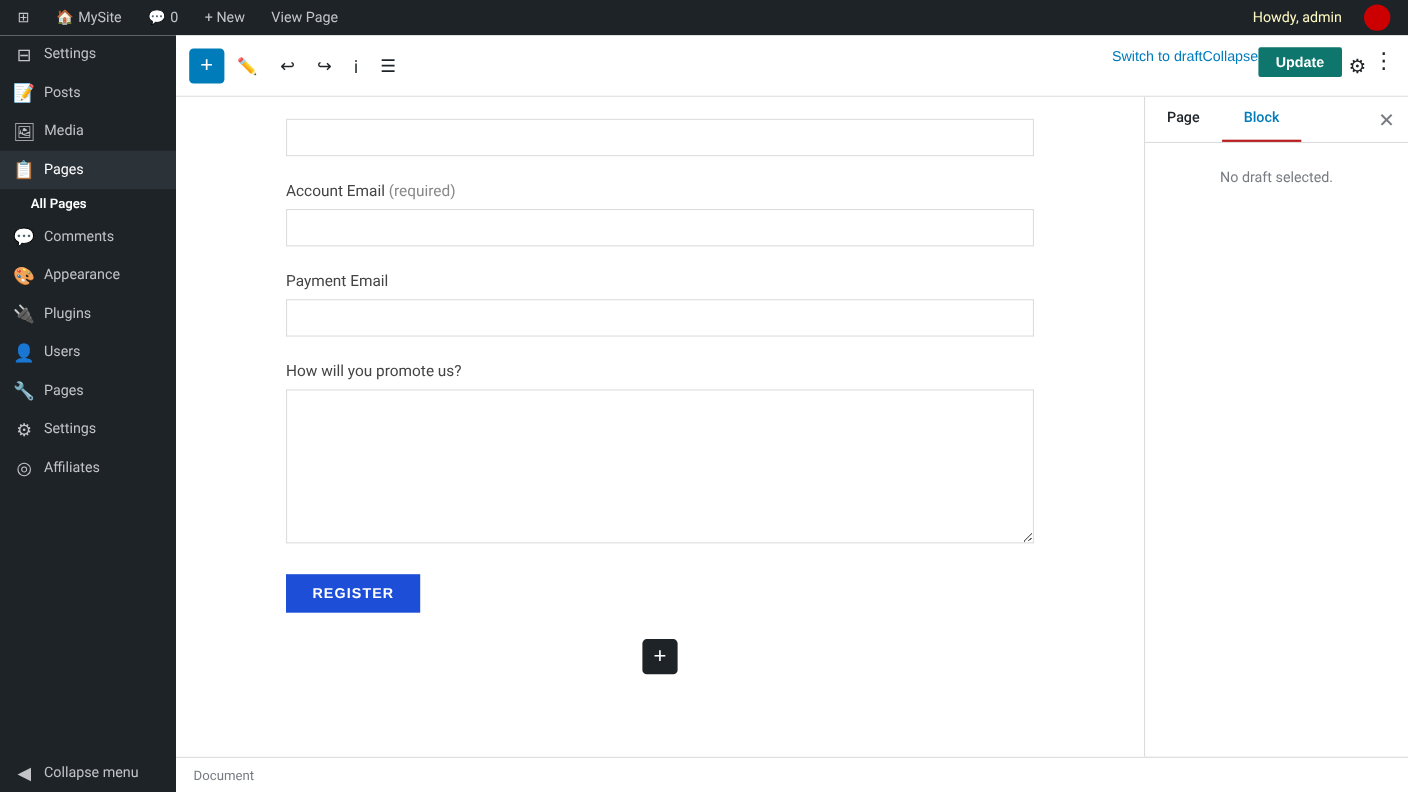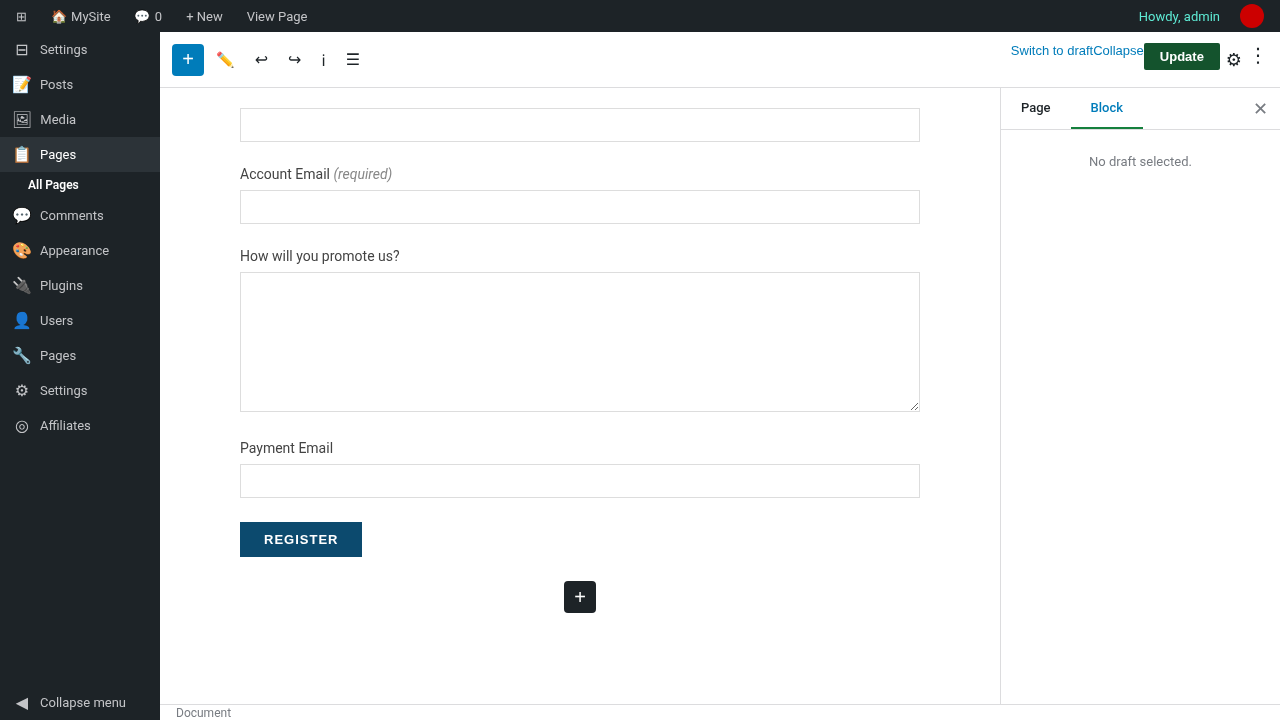--- a/index.html
+++ b/index.html
@@ -19,21 +19,21 @@
     }
     .admin-bar-item {
       display: flex;
       align-items: center;
       gap: 4px;
       color: #c3c4c7;
       cursor: pointer;
       padding: 0 4px;
     }
     .admin-bar-separator { flex: 1; }
-    .admin-bar-right { margin-left: auto; color: #5eead4; text-align: center; }
+    .admin-bar-right { margin-left: auto; color: #fef9c3; text-align: center; }
 
     
     .main-layout {
       display: flex;
       flex: 1;
       overflow: hidden;
     }
 
     
     .sidebar {
@@ -121,21 +121,21 @@
     }
     .preview-btn {
       background: none;
       border: none;
       cursor: pointer;
       color: #007cba;
       font-size: 13px;
       font-weight: 500;
     }
     .update-btn {
-      background: #14532d;
+      background: #0f766e;
       color: #fff;
       border: none;
       border-radius: 2px;
       padding: 6px 16px;
       font-size: 13px;
       font-weight: 600;
       cursor: pointer;
     }
     .settings-btn {
       background: none;
@@ -179,21 +179,20 @@
       margin-bottom: 24px;
     }
     .form-label {
       font-size: 14px;
       color: #444;
       margin-bottom: 8px;
       display: block;
     }
     .form-label .required {
       color: #888;
-      font-style: italic;
     }
     .form-input {
       width: 100%;
       border: 1px solid #ddd;
       border-radius: 0;
       padding: 8px 10px;
       font-size: 14px;
       color: #333;
       background: #fff;
       outline: none;
@@ -203,21 +202,21 @@
       border: 1px solid #ddd;
       padding: 8px 10px;
       font-size: 14px;
       color: #333;
       background: #fff;
       height: 140px;
       resize: vertical;
       outline: none;
     }
     .register-btn {
-      background: #0c4a6e;
+      background: #1d4ed8;
       color: #fff;
       border: none;
       padding: 10px 24px;
       font-size: 13px;
       font-weight: 700;
       letter-spacing: 1px;
       cursor: pointer;
       text-transform: uppercase;
     }
 
@@ -231,42 +230,42 @@
       color: #fff;
       border: none;
       border-radius: 4px;
       font-size: 20px;
       cursor: pointer;
       margin: 16px auto;
     }
 
     
     .right-panel {
-      width: 280px;
+      width: 240px;
       background: #fff;
       border-left: 1px solid #dcdcde;
       display: flex;
       flex-direction: column;
       flex-shrink: 0;
     }
     .right-panel-tabs {
       display: flex;
       border-bottom: 1px solid #dcdcde;
       align-items: center;
     }
     .panel-tab {
       padding: 12px 20px;
       font-size: 13px;
       cursor: pointer;
       color: #1d2327;
       border-bottom: 2px solid transparent;
       font-weight: 500;
     }
     .panel-tab.active {
-      border-bottom: 2px solid #15803d;
+      border-bottom: 2px solid #b91c1c;
       color: #007cba;
     }
     .panel-close {
       margin-left: auto;
       background: none;
       border: none;
       cursor: pointer;
       font-size: 18px;
       color: #787c82;
       padding: 8px 12px;
@@ -279,21 +278,21 @@
       display: flex;
       align-items: flex-start;
       justify-content: center;
       padding-top: 24px;
     }
 
     
     .bottom-bar {
       background: #fff;
       border-top: 1px solid #dcdcde;
-      height: 16px;
+      height: 32px;
       display: flex;
       align-items: center;
       padding: 0 16px;
       font-size: 12px;
       color: #787c82;
       flex-shrink: 0;
     }
   </style>
 </head>
 <body>
@@ -433,27 +432,27 @@
 
           <div class="form-field">
             <label class="form-label">
               <span>Account Email</span>
               <span class="required"> <span>(required)</span></span>
             </label>
             <input class="form-input" type="email" style="">
           </div>
 
           <div class="form-field">
+            <label class="form-label">Payment Email</label>
+            <input class="form-input" type="email" style="">
+          </div>
+
+          <div class="form-field">
             <label class="form-label">How will you promote us?</label>
             <textarea class="form-textarea" style=""></textarea>
-          </div>
-
-          <div class="form-field">
-            <label class="form-label">Payment Email</label>
-            <input class="form-input" type="email" style="">
           </div>
 
           <div class="form-field">
             <button class="register-btn">
               <span>REGISTER</span>
             </button>
           </div>
 
           <button class="add-block-btn">
             <span>+</span>

